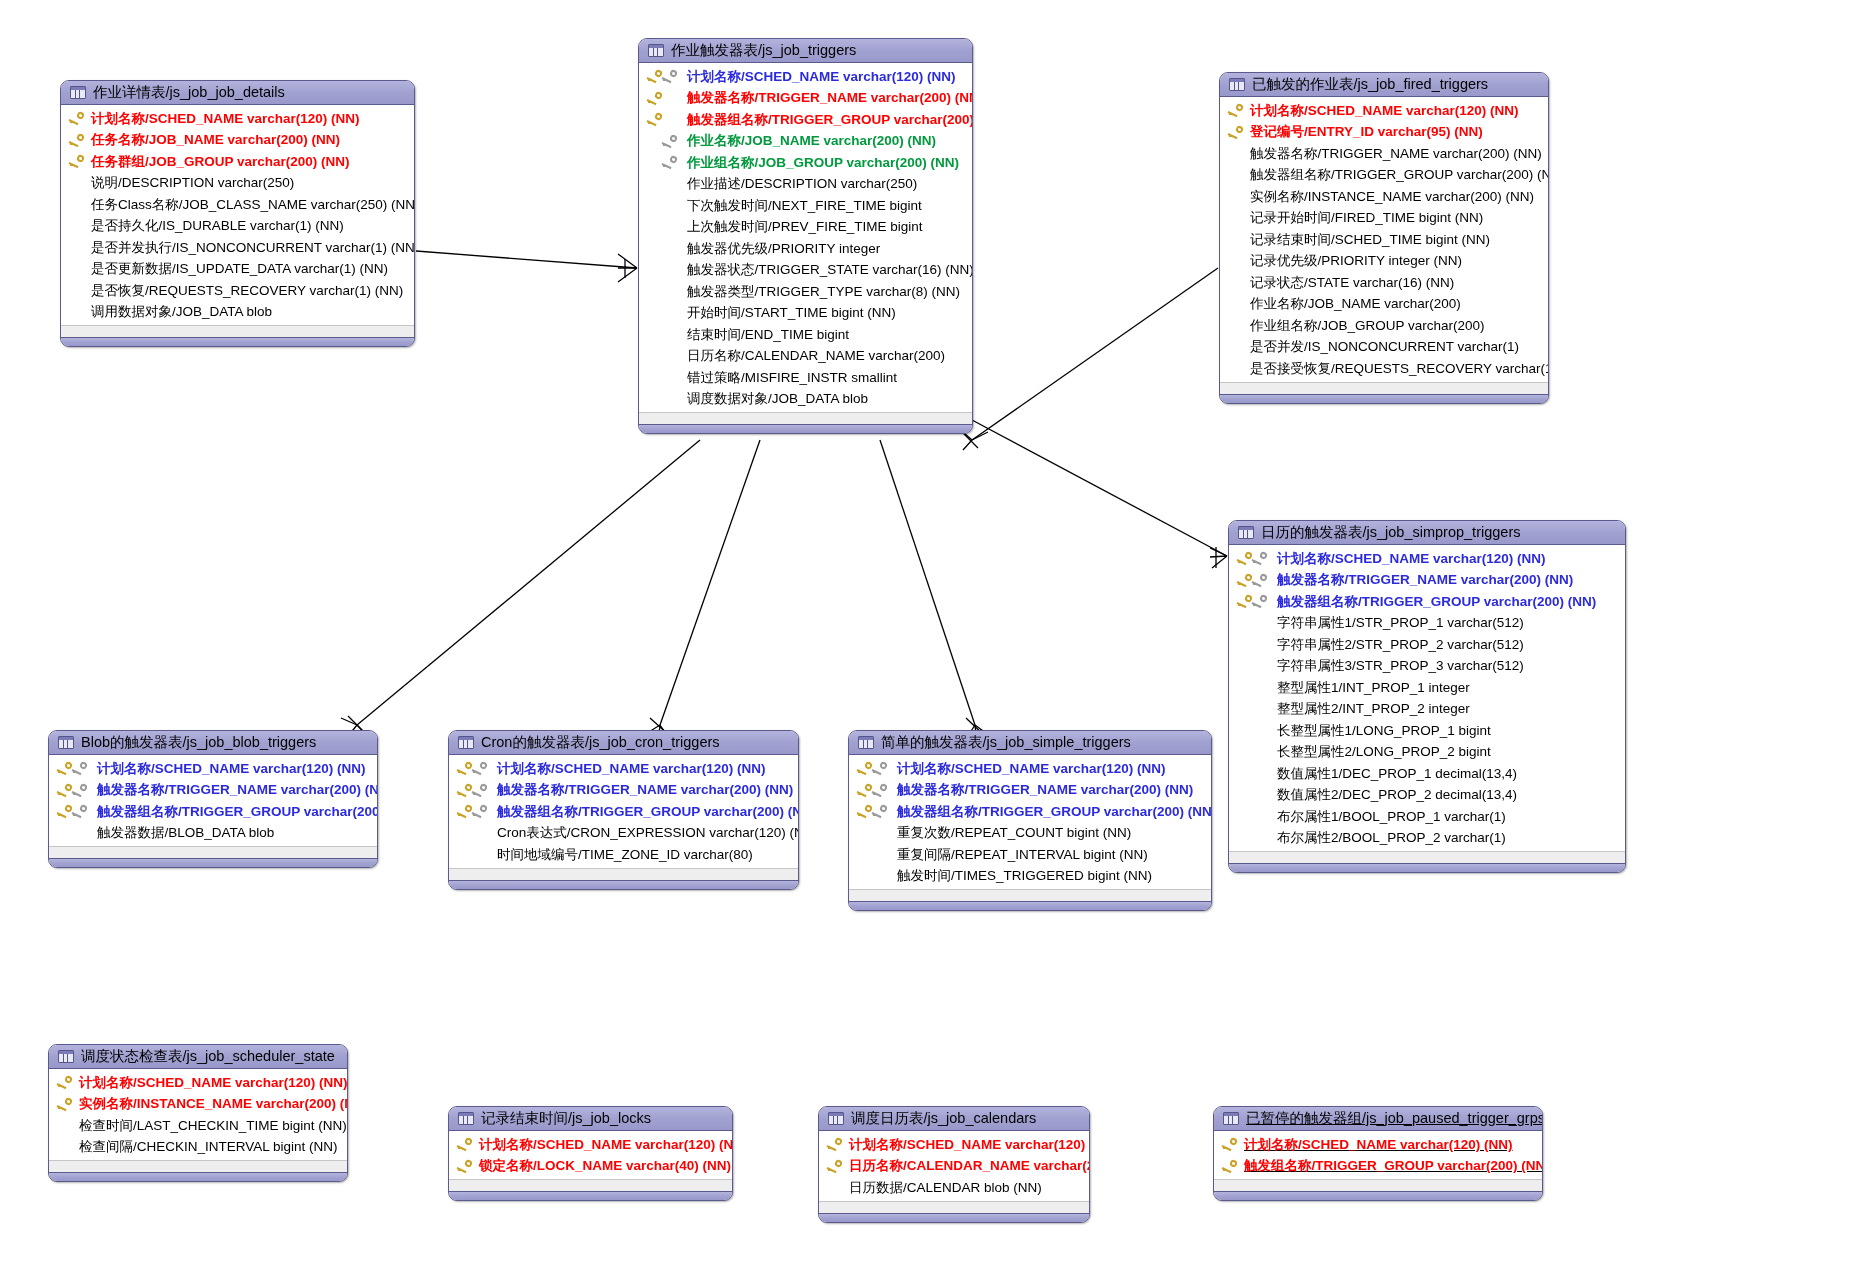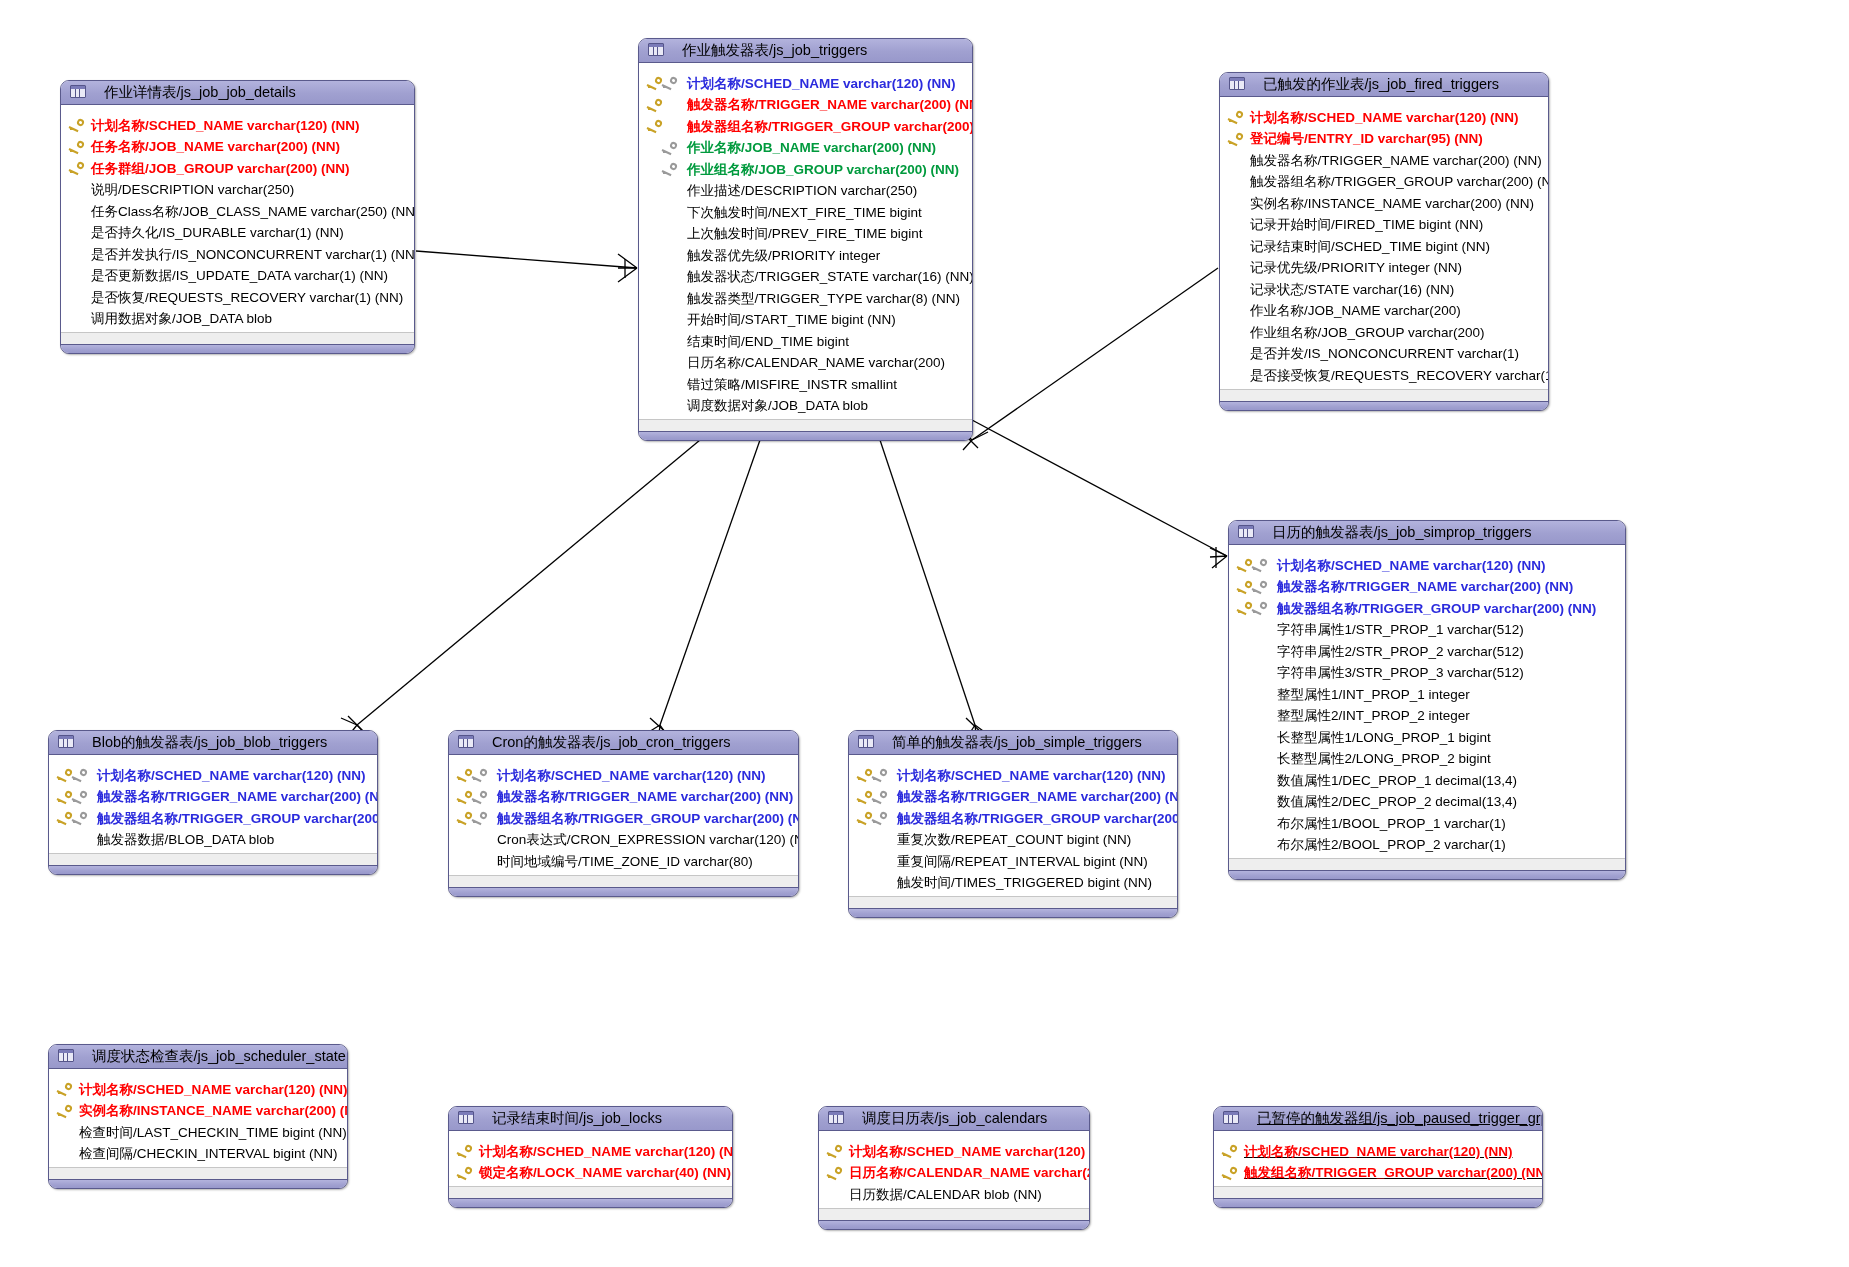--- a/index.html
+++ b/index.html
@@ -6,32 +6,32 @@
   html,body{margin:0;padding:0;background:#ffffff;}
   body{width:1849px;height:1267px;position:relative;overflow:hidden;
        font-family:"Liberation Sans","DejaVu Sans",sans-serif;}
   #canvas{position:absolute;left:0;top:0;width:1849px;height:1267px;}
   svg.links{position:absolute;left:0;top:0;width:1849px;height:1267px;pointer-events:none;z-index:1;}
 
   .entity{position:absolute;z-index:2;background:#ffffff;
           border:1px solid #5a5a8c;border-radius:9px;
           box-shadow:1px 1px 2px rgba(0,0,0,.30);
           box-sizing:border-box;overflow:hidden;}
-  .ent-header{display:flex;align-items:flex-start;gap:18px;
+  .ent-header{display:flex;align-items:flex-end;gap:7px;
               background:linear-gradient(to bottom,#b3b3dd 0%,#a0a0d0 55%,#9898cb 100%);
               border-bottom:1px solid #5a5a8c;
               padding:4px 9px 5px 9px;height:24px;box-sizing:border-box;}
   .ent-title{font-size:14.5px;color:#000;white-space:nowrap;line-height:14px;}
   .tbl-icon{width:14px;height:11px;flex:0 0 14px;position:relative;
             background:#e9e9f6;border:1px solid #55558a;border-radius:1px;}
   .tbl-icon:before{content:"";position:absolute;left:0;top:0;right:0;height:3px;
                    background:#7b7bb8;}
   .tbl-icon:after{content:"";position:absolute;left:4px;top:3px;bottom:0;width:1px;
                   background:#55558a;box-shadow:4px 0 0 #55558a;}
-  .ent-body{padding:10px 0 2px 0;background:#fff;}
+  .ent-body{padding:3px 0 2px 0;background:#fff;}
   .col{display:flex;align-items:center;height:21.5px;padding:0 10px 0 8px;
        white-space:nowrap;box-sizing:border-box;}
   .keys{flex:0 0 auto;display:flex;align-items:center;width:22px;}
   .keys.two{width:40px;}
   .col-label{font-size:13.5px;line-height:14px;}
   .ent-footer{height:11px;background:#eeeeee;border-top:1px solid #c6c6c6;}
   .ent-bottombar{height:8px;
       background:linear-gradient(to bottom,#b3b3dd 0%,#a0a0d0 60%,#9898cb 100%);
       border-top:1px solid #5a5a8c;}
 
@@ -551,21 +551,21 @@
           <span class="col-label c-plain">Cron表达式/CRON_EXPRESSION varchar(120) (NN)</span>
         </div>
         <div class="col">
           <span class="keys two"></span>
           <span class="col-label c-plain">时间地域编号/TIME_ZONE_ID varchar(80)</span>
         </div>
       </div>
       <div class="ent-footer"></div>
       <div class="ent-bottombar"></div>
     </div>
-    <div class="entity" style="left: 848px; top: 730px; width: 330px;">
+    <div class="entity" style="left: 848px; top: 730px; width: 364px;">
       <div class="ent-header">
         <span class="tbl-icon"></span>
         <span class="ent-title">简单的触发器表/js_job_simple_triggers</span>
       </div>
       <div class="ent-body">
         <div class="col">
           <span class="keys two">
             <span class="key pk">
               <span class="bow"></span>
               <span class="shaft"></span>

